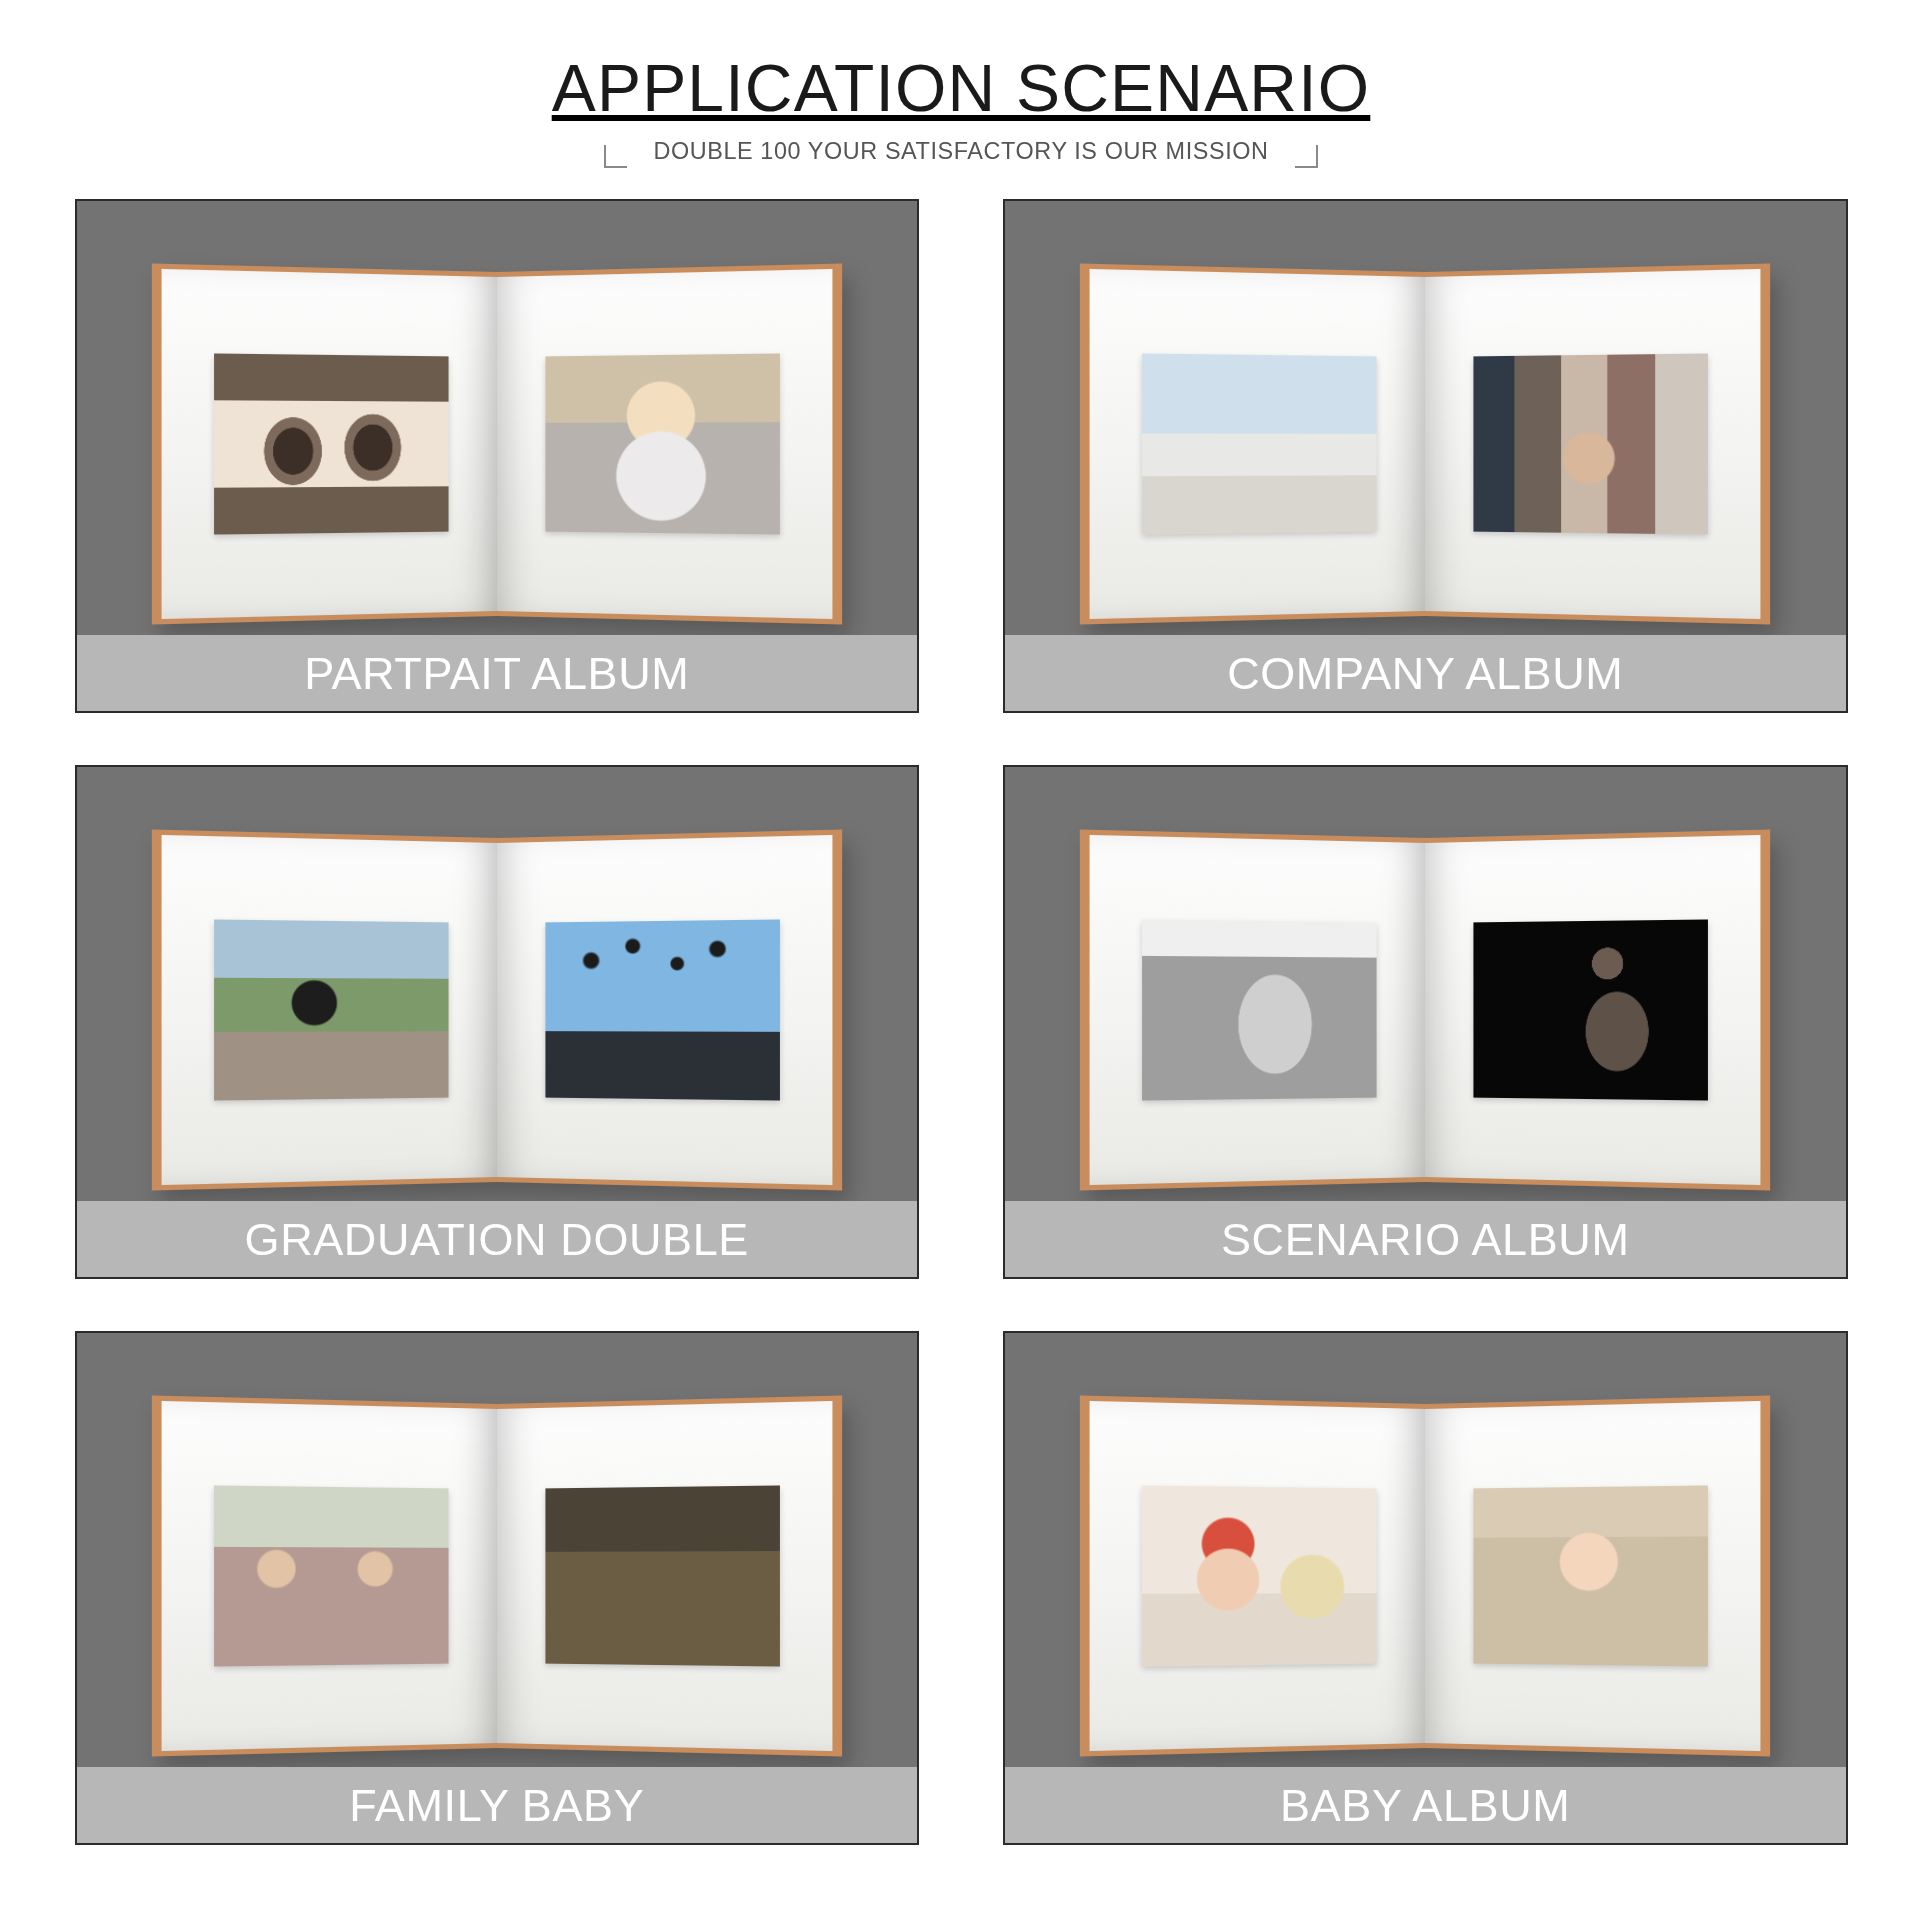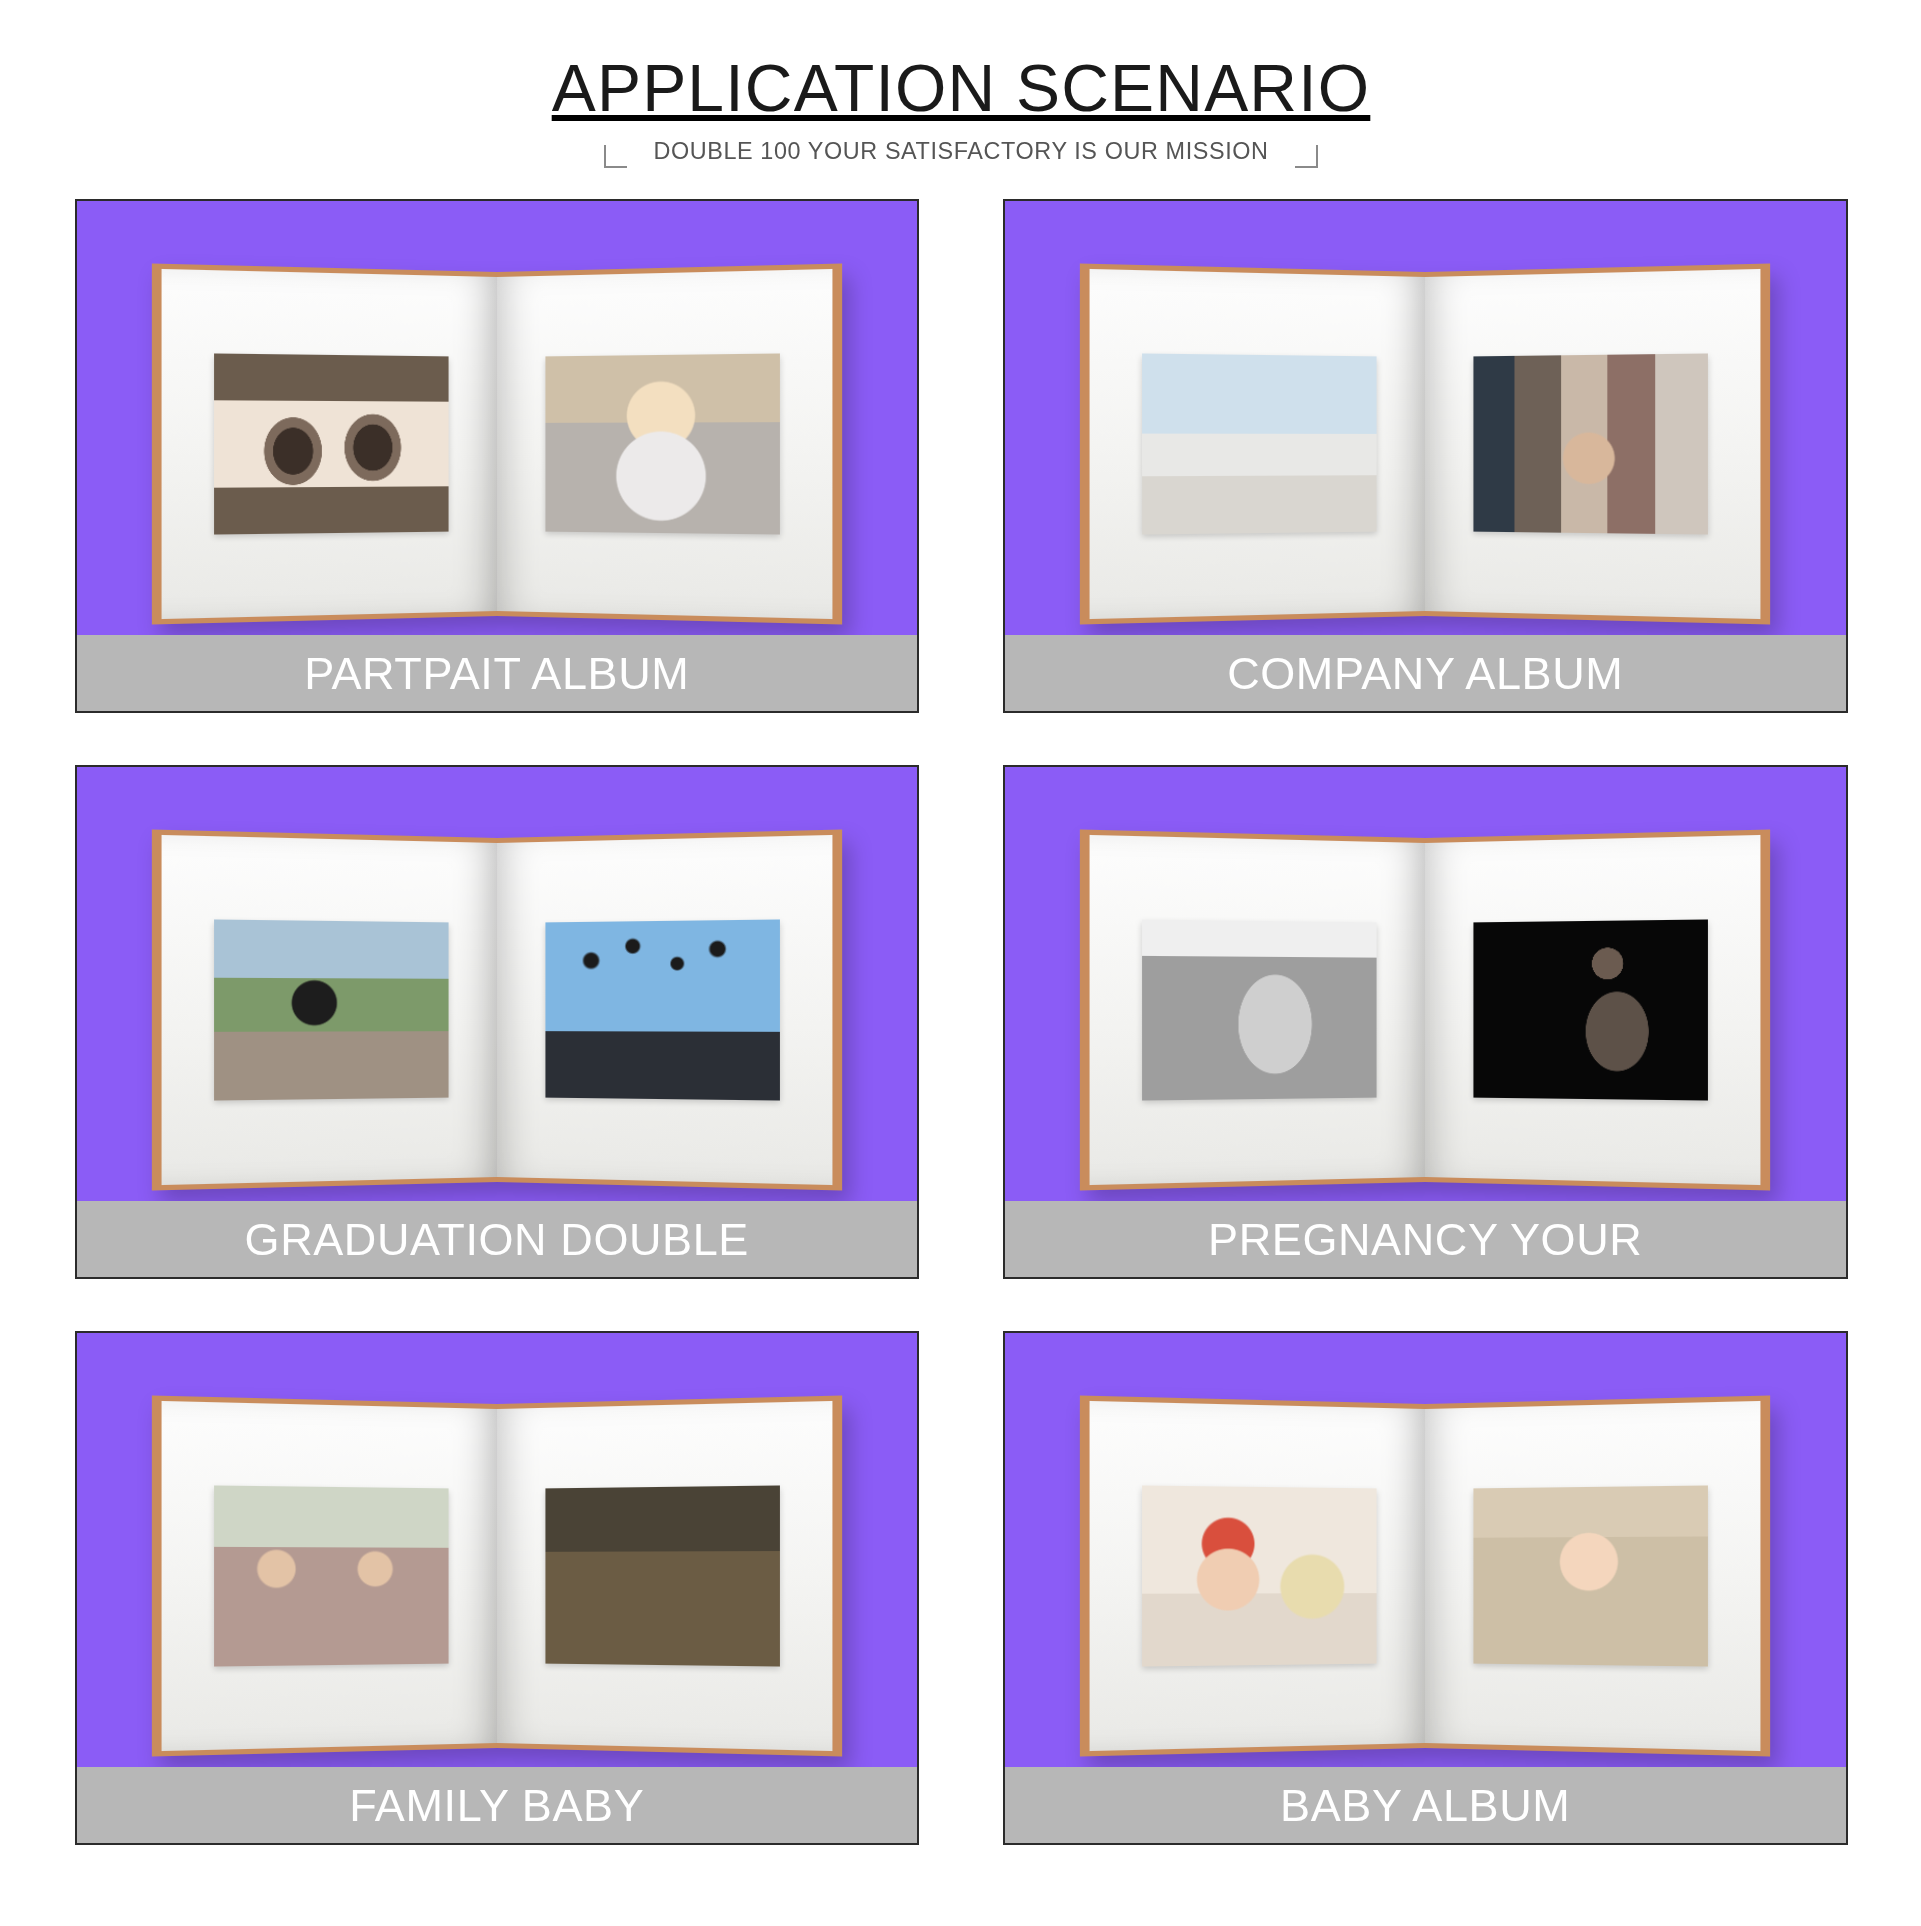--- a/index.html
+++ b/index.html
@@ -69,21 +69,21 @@
     display: grid;
     grid-template-columns: 1fr 1fr;
     grid-template-rows: repeat(3, 514px);
     column-gap: 84px;
     row-gap: 52px;
   }
 
   .card {
     position: relative;
     border: 2.5px solid #2b2b2b;
-    background: #8b5cf6;
+    background: #737373;
     overflow: hidden;
     box-sizing: border-box;
   }
 
   .album-stage {
     position: absolute;
     left: 0;
     right: 0;
     top: 0;
     bottom: 0;
@@ -304,21 +304,21 @@
       <div class="book">
         <div class="page left">
           <div class="photo ph-preg-bw"></div>
         </div>
         <div class="page right">
           <div class="photo ph-preg-dark"></div>
         </div>
       </div>
     </div>
     <div class="label-band">
-      <span class="label-text">PREGNANCY YOUR</span>
+      <span class="label-text">SCENARIO ALBUM</span>
     </div>
   </div>
 
   <div class="card">
     <div class="album-stage">
       <div class="book">
         <div class="page left">
           <div class="photo ph-grandparents"></div>
         </div>
         <div class="page right">

